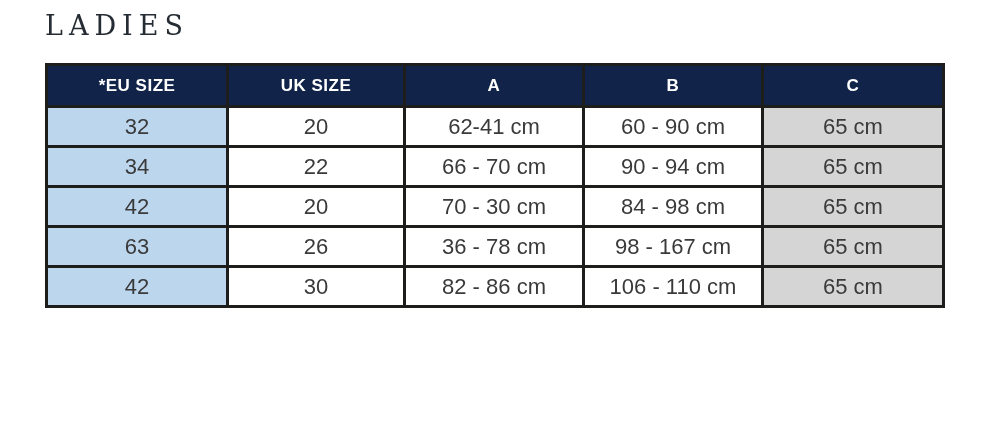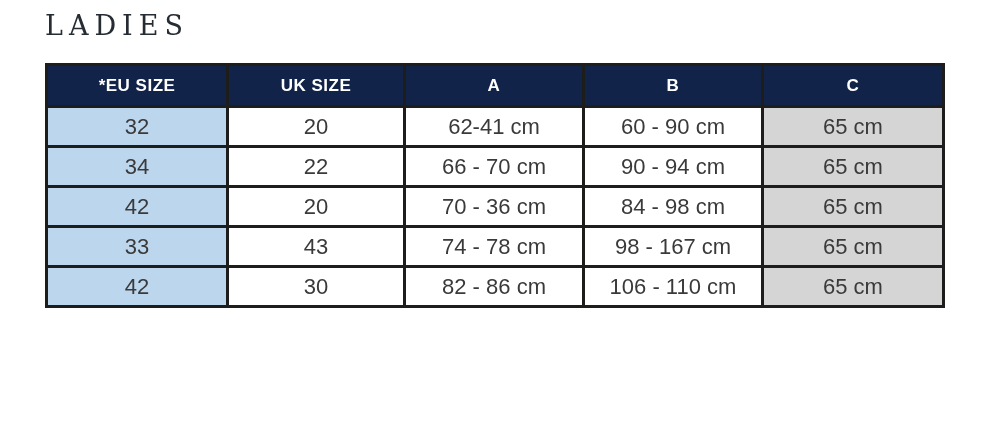--- a/index.html
+++ b/index.html
@@ -104,28 +104,28 @@
         <tr>
           <td class="col-eu">34</td>
           <td>22</td>
           <td>66 - 70 cm</td>
           <td>90 - 94 cm</td>
           <td class="col-c">65 cm</td>
         </tr>
         <tr>
           <td class="col-eu">42</td>
           <td>20</td>
-          <td>70 - 36 cm</td>
+          <td>70 - 30 cm</td>
           <td>84 - 98 cm</td>
           <td class="col-c">65 cm</td>
         </tr>
         <tr>
-          <td class="col-eu">33</td>
-          <td>43</td>
-          <td>74 - 78 cm</td>
+          <td class="col-eu">63</td>
+          <td>26</td>
+          <td>36 - 78 cm</td>
           <td>98 - 167 cm</td>
           <td class="col-c">65 cm</td>
         </tr>
         <tr>
           <td class="col-eu">42</td>
           <td>30</td>
           <td>82 - 86 cm</td>
           <td>106 - 110 cm</td>
           <td class="col-c">65 cm</td>
         </tr>

